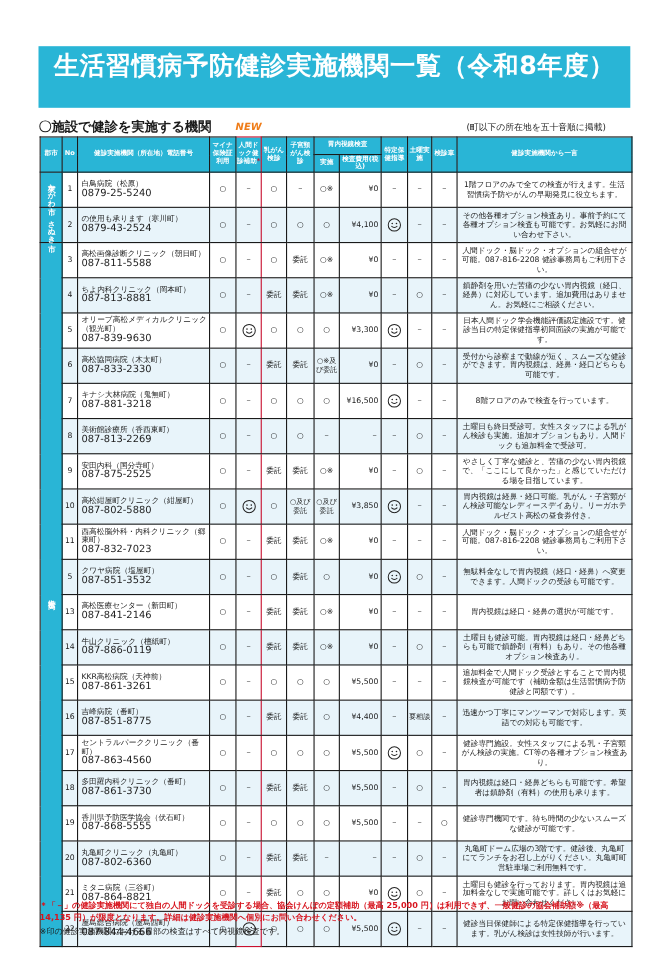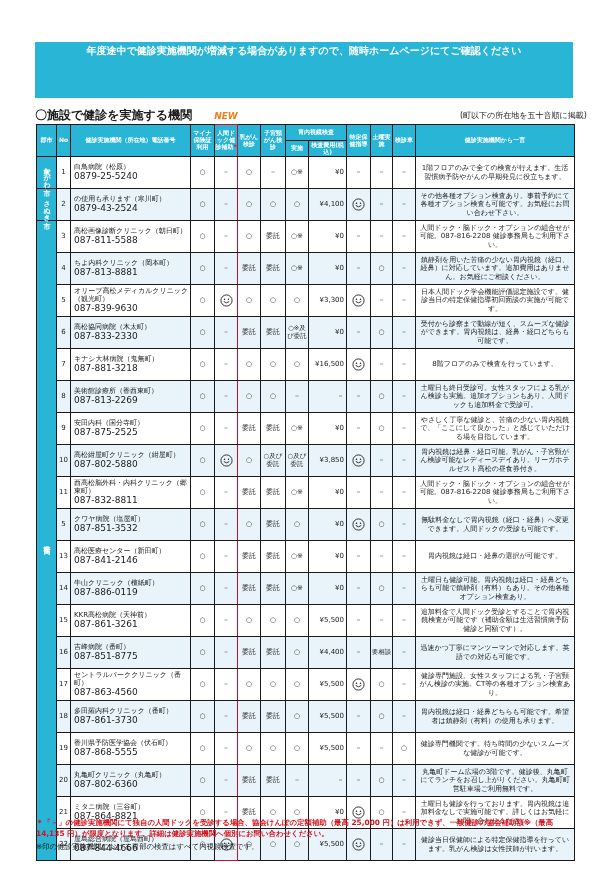--- a/index.html
+++ b/index.html
@@ -3,21 +3,21 @@
 <meta charset="utf-8">
 <style>
   html, body { margin:0; padding:0; background:#ffffff; }
   body { width:608px; height:874px; position:relative; overflow:hidden;
          font-family:"DejaVu Sans", sans-serif; color:#1a1a1a; }
   .banner { position:absolute; left:35px; top:42px; width:538px; height:56px;
             background:#29b5d6; color:#fff; text-align:center; }
   .banner .title { font-size:23px; font-weight:bold; letter-spacing:0.5px; margin-top:4px; line-height:28px; }
   .banner .sub { font-size:10px; font-weight:bold; line-height:14px; margin-top:2px; }
   .section-title { position:absolute; left:35px; top:107px; font-size:12px; font-weight:bold;text-align:center; }
-  .section-note { position:absolute; left:460px; top:110px; font-size:8px; }
+  .section-note { position:absolute; left:424px; top:110px; font-size:8px; }
   .new-badge { position:absolute; left:214px; top:111px; width:24px; text-align:center;
                color:#ef7d1a; font-weight:bold; font-size:9px; font-style:italic; }
   table.main { position:absolute; left:36px; top:124px; border-collapse:collapse;
                table-layout:fixed; width:538px; }
   table.main th, table.main td { border:1px solid #1a1a1a; padding:0; text-align:center;
                vertical-align:middle; font-size:7px; line-height:1.15; }
   table.main th { background:#29b5d6; color:#fff; font-weight:bold; font-size:6px; height:15px; }
   table.main tr.body-row td { height:29px; }
   tr.shaded td.c { background:#e8f4fa; }
   td.district { background:#29b5d6 !important; color:#fff; font-weight:bold;
@@ -36,21 +36,21 @@
   .smile { display:inline-block; width:13px; height:13px; vertical-align:middle; }
   .star { color:#c8102e; }
   .foot-red { position:absolute; left:36px; top:817px; width:540px; color:#d7141e;
               font-size:7.4px; font-weight:bold; line-height:11px; }
   .foot-black { position:absolute; left:36px; top:842px; font-size:7.4px; }
 </style>
 </head>
 <body>
 
 <div class="banner">
-  <div class="sub">年度途中で健診実施機関が増減する場合がありますので、随時ホームページにてご確認ください</div>
+  <div class="title">生活習慣病予防健診実施機関一覧（令和8年度）</div>
 </div>
 
 <div class="section-title">〇施設で健診を実施する機関</div>
 <div class="section-note">(町以下の所在地を五十音順に掲載)</div>
 <div class="new-badge">NEW</div>
 
 <table class="main">
   <colgroup>
     <col style="width:20px">
       <col style="width:14px">
@@ -255,21 +255,21 @@
               <circle cx="7" cy="8" r="1.1" fill="#222"></circle>
               <circle cx="13" cy="8" r="1.1" fill="#222"></circle>
               <path d="M5.8 11.5 Q10 15.8 14.2 11.5" fill="none" stroke="#222" stroke-width="1.4"></path>
             </svg></span></td>
         <td class="c mark">－</td>
         <td class="c mark">－</td>
         <td class="c comment">胃内視鏡は経鼻・経口可能。乳がん・子宮頸がん検診可能なレディースデイあり。リーガホテルゼスト高松の昼食券付き。</td>
       </tr>
       <tr class="body-row">
         <td class="c num">11</td>
-        <td class="c name"><span>西高松脳外科・内科クリニック（郷東町）</span><span class="tel">087-832-8811</span></td>
+        <td class="c name"><span>西高松脳外科・内科クリニック（郷東町）</span><span class="tel">087-832-7023</span></td>
         <td class="c mark">○</td>
         <td class="c mark red-l red-r">－</td>
         <td class="c mark">委託</td>
         <td class="c mark">委託</td>
         <td class="c mark">○※</td>
         <td class="c fee">¥0</td>
         <td class="c mark">－</td>
         <td class="c mark">－</td>
         <td class="c mark">－</td>
         <td class="c comment">人間ドック・脳ドック・オプションの組合せが可能。087-816-2208 健診事務局もご利用下さい。</td>

